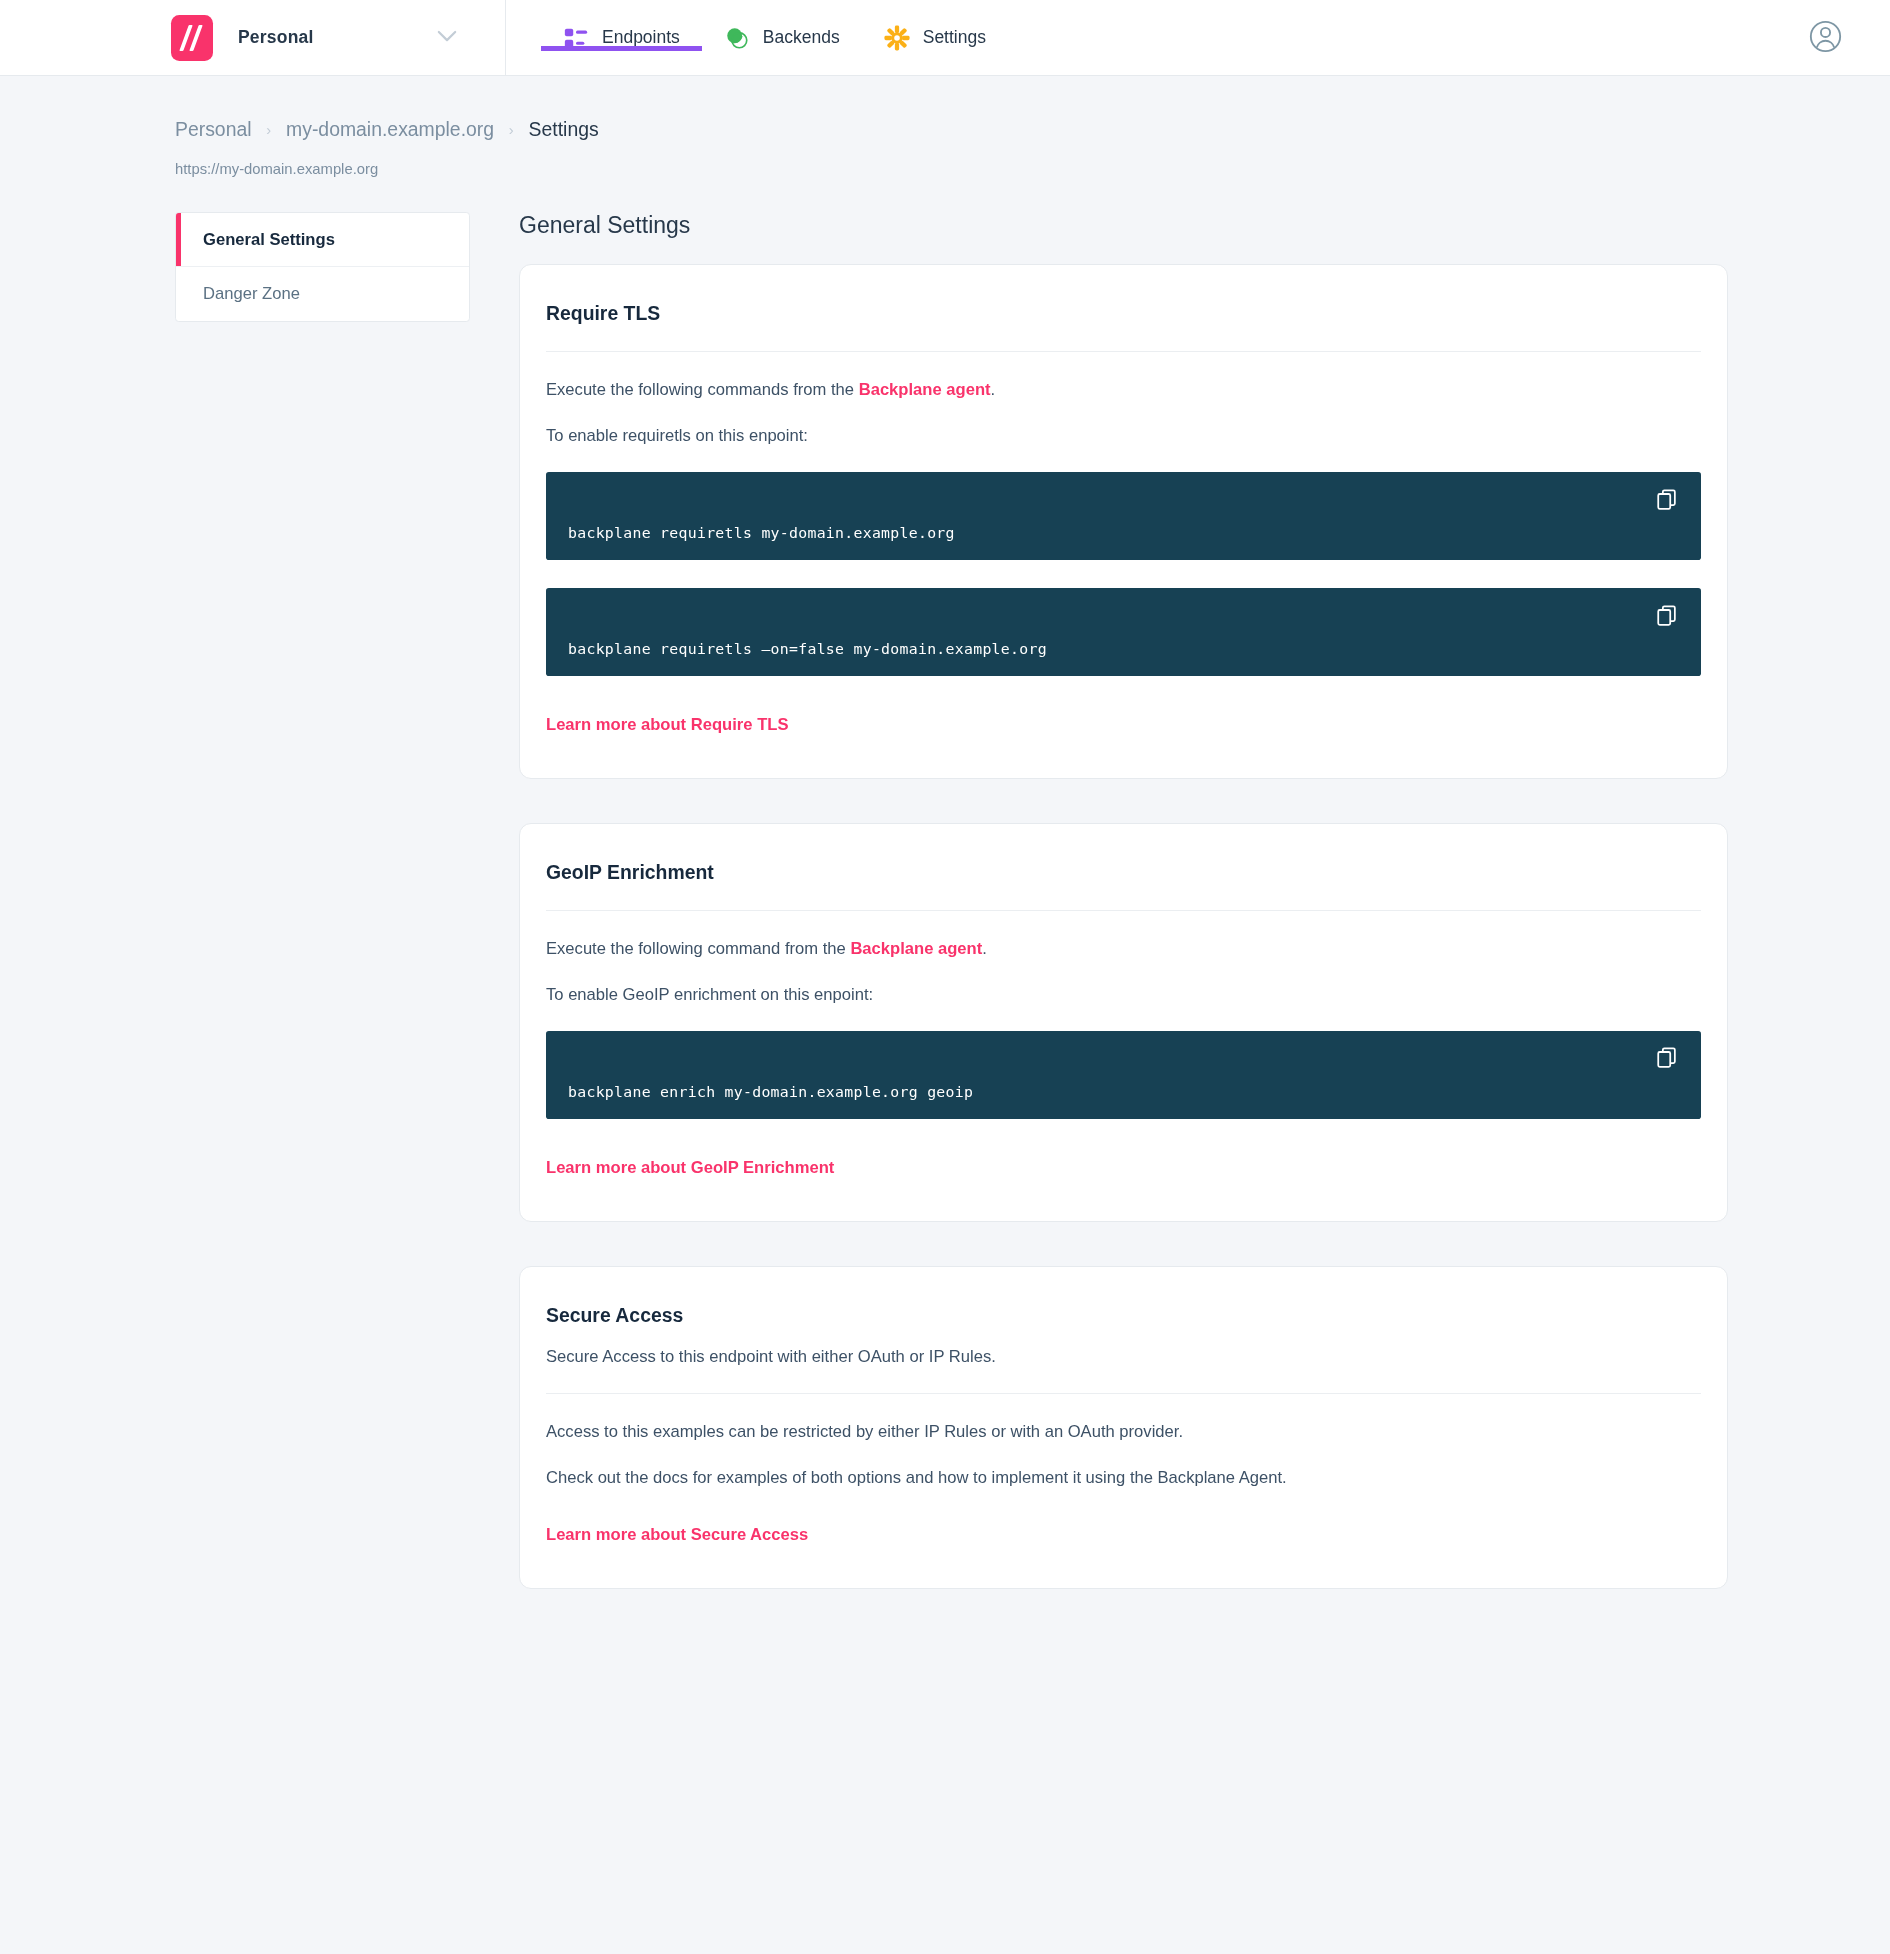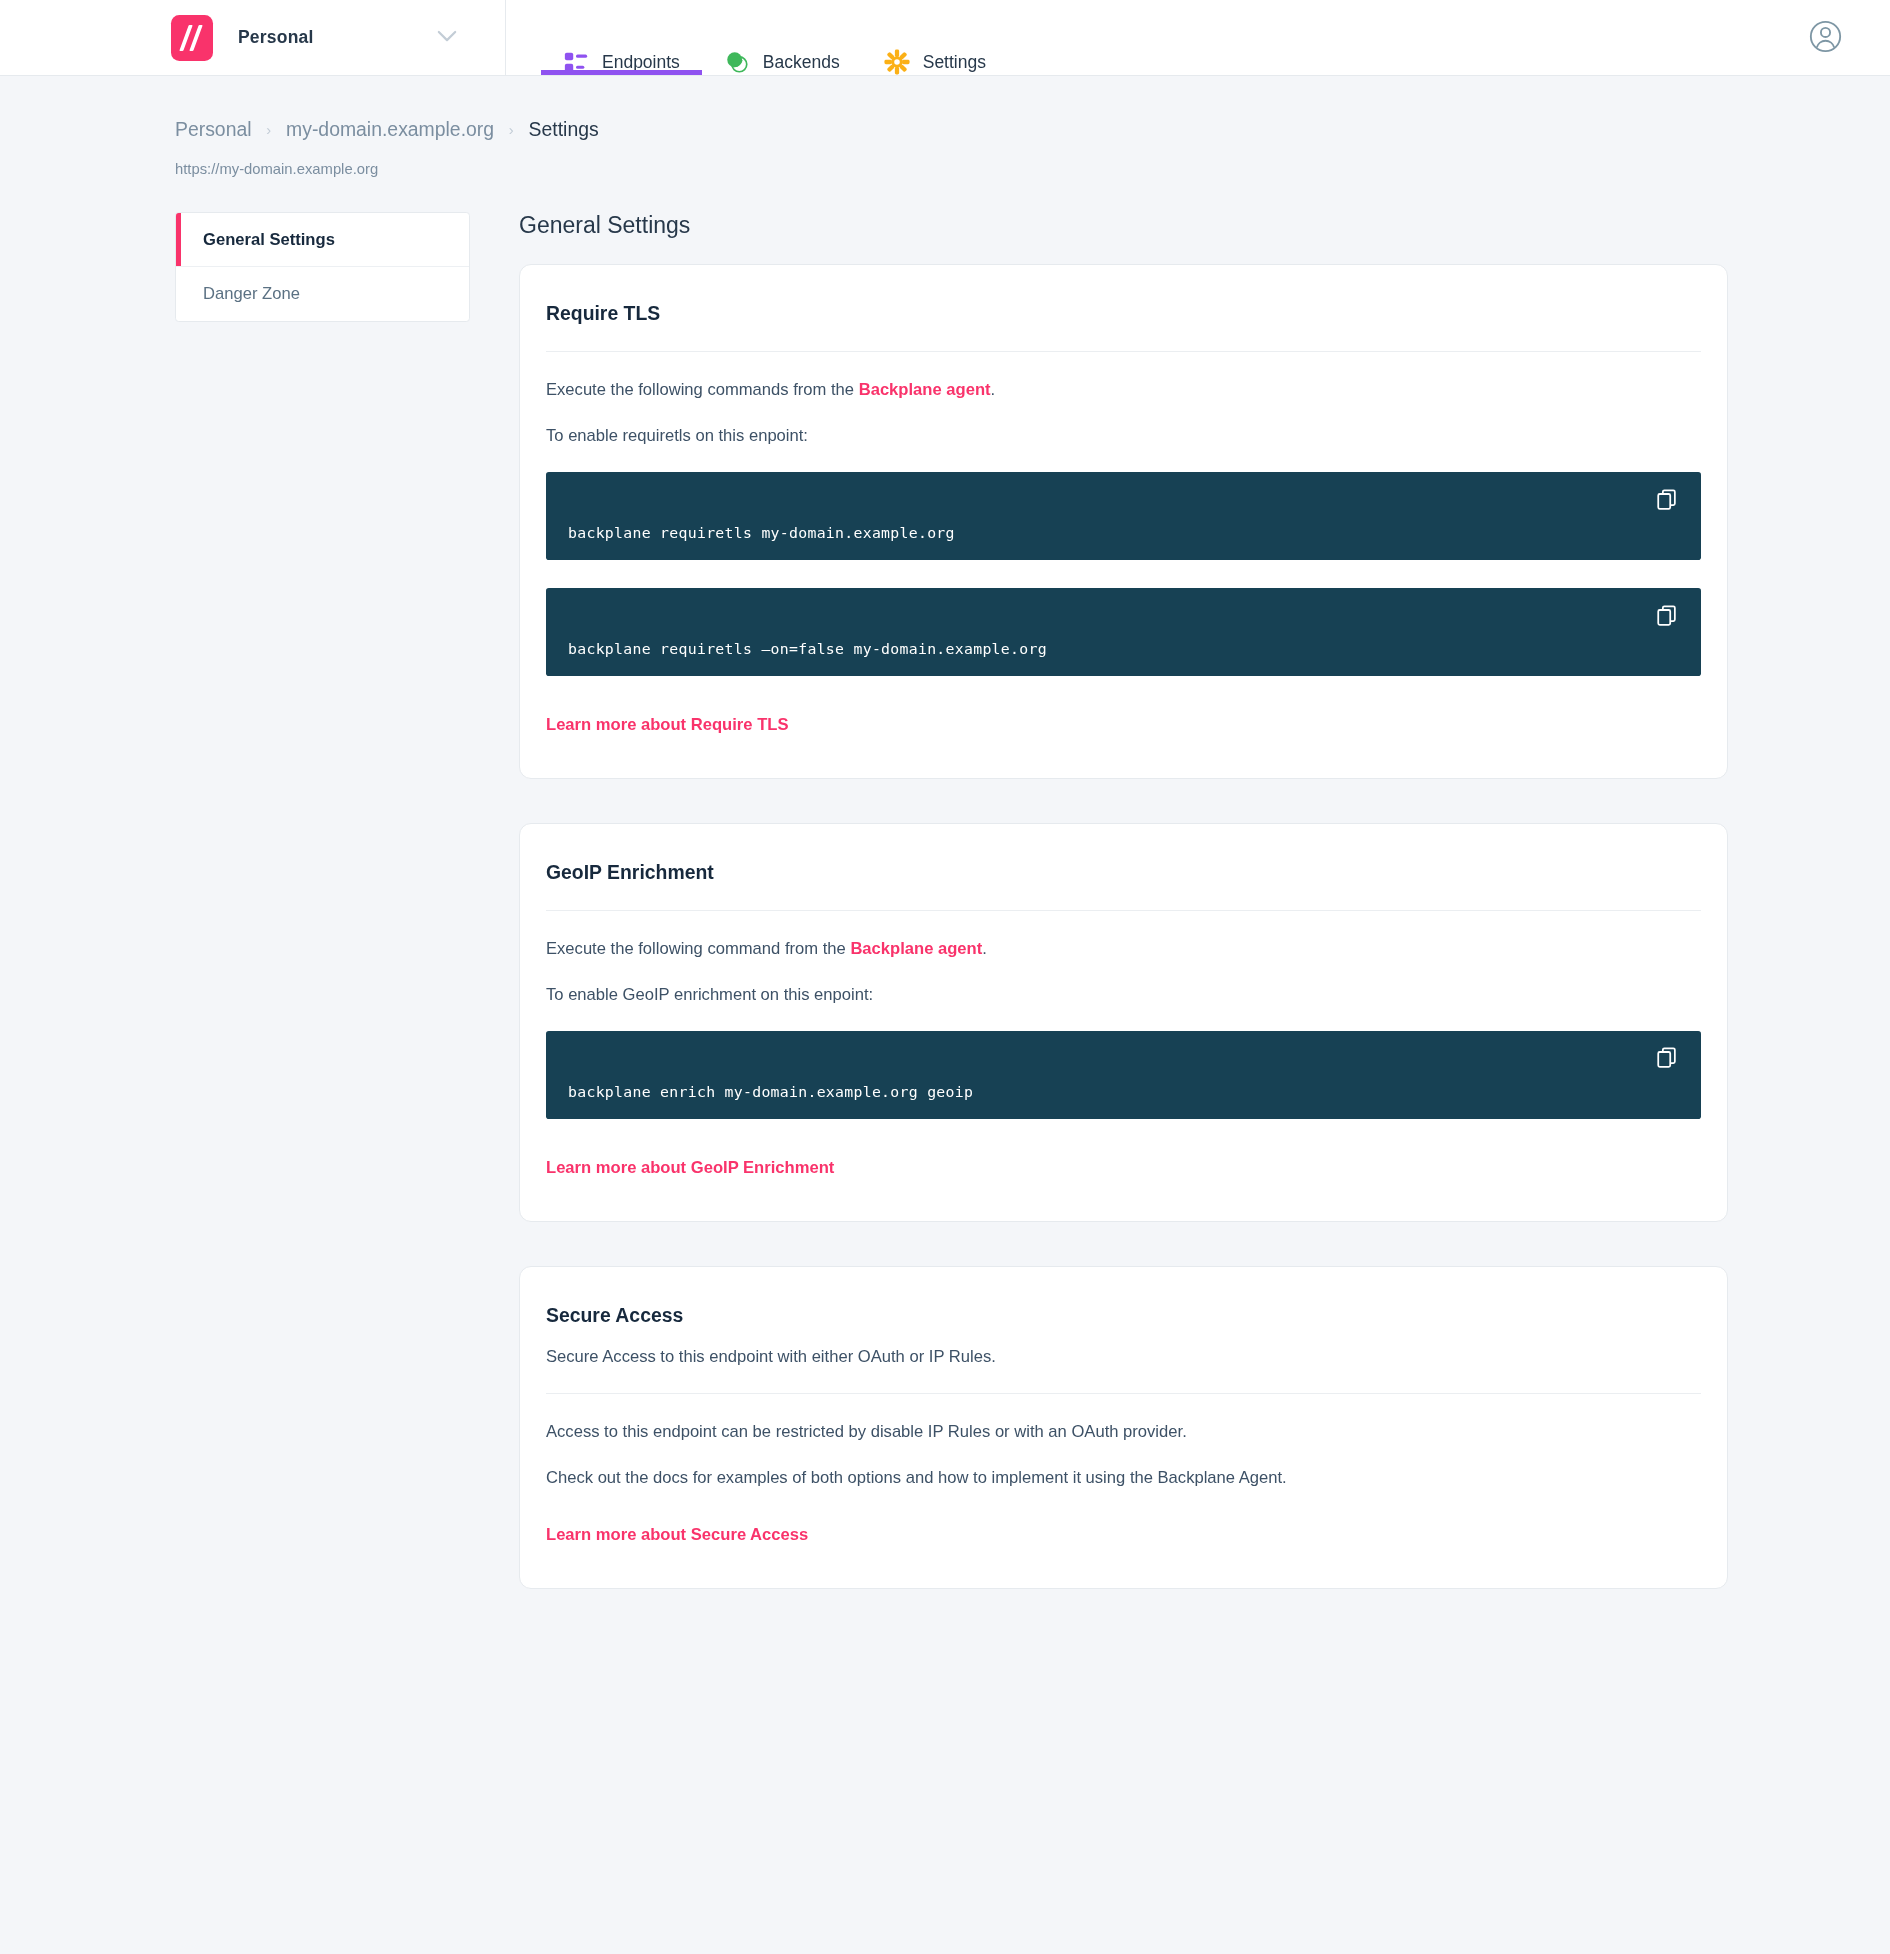--- a/index.html
+++ b/index.html
@@ -55,21 +55,21 @@
   .org-caret {
     margin-left: auto;
     margin-right: 48px;
     color: #c3cdd6;
     font-size: 15.7px;
     line-height: 1;
   }
 
   .nav-items {
     display: flex;
-    align-items: flex-end;
+    align-items: center;
     padding-left: 35px;
   }
   .nav-item {
     display: flex;
     align-items: center;
     gap: 13px;
     padding: 0 22px;
     position: relative;
     cursor: pointer;
     font-size: 17.5px;
@@ -373,21 +373,21 @@
       </div>
 
       <a href="#" class="learn-link">Learn more about GeoIP Enrichment</a>
     </div>
 
     <div class="card">
       <div class="card-title">Secure Access</div>
       <div class="card-sub">Secure Access to this endpoint with either OAuth or IP Rules.</div>
       <div class="divider"></div>
 
-      <div class="para">Access to this endpoint can be restricted by disable IP Rules or with an OAuth provider.</div>
+      <div class="para">Access to this examples can be restricted by either IP Rules or with an OAuth provider.</div>
       <div class="para">Check out the docs for examples of both options and how to implement it using the Backplane Agent.</div>
 
       <a href="#" class="learn-link">Learn more about Secure Access</a>
     </div>
 
   </div>
 </div>
 
 <div class="spacer"></div>
 

